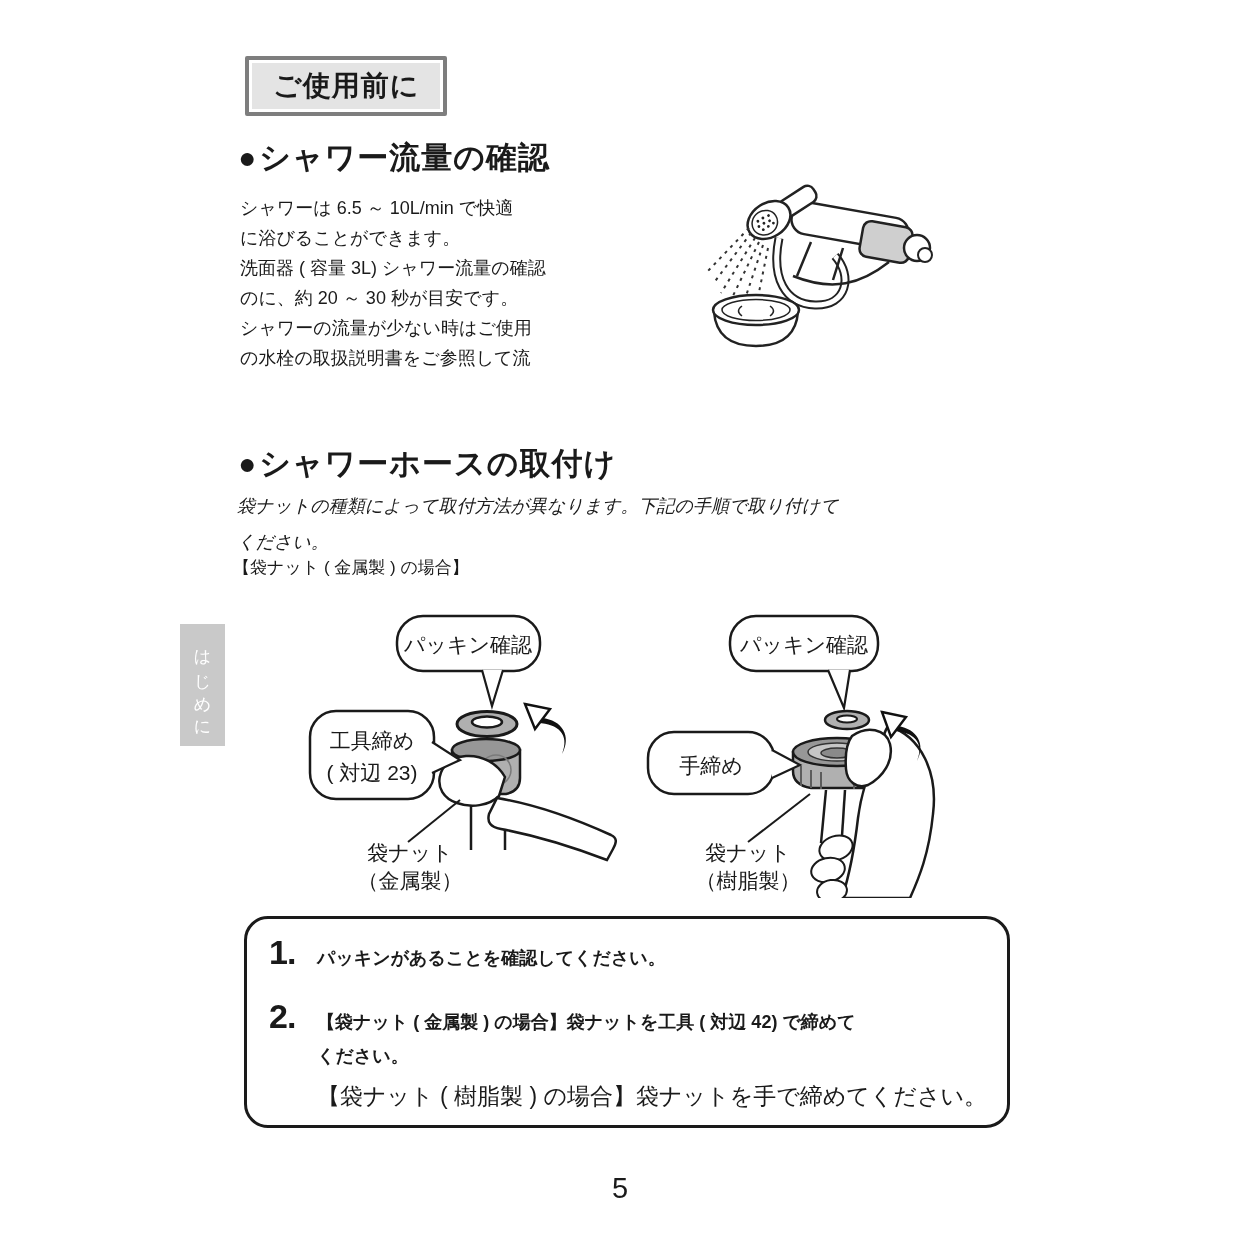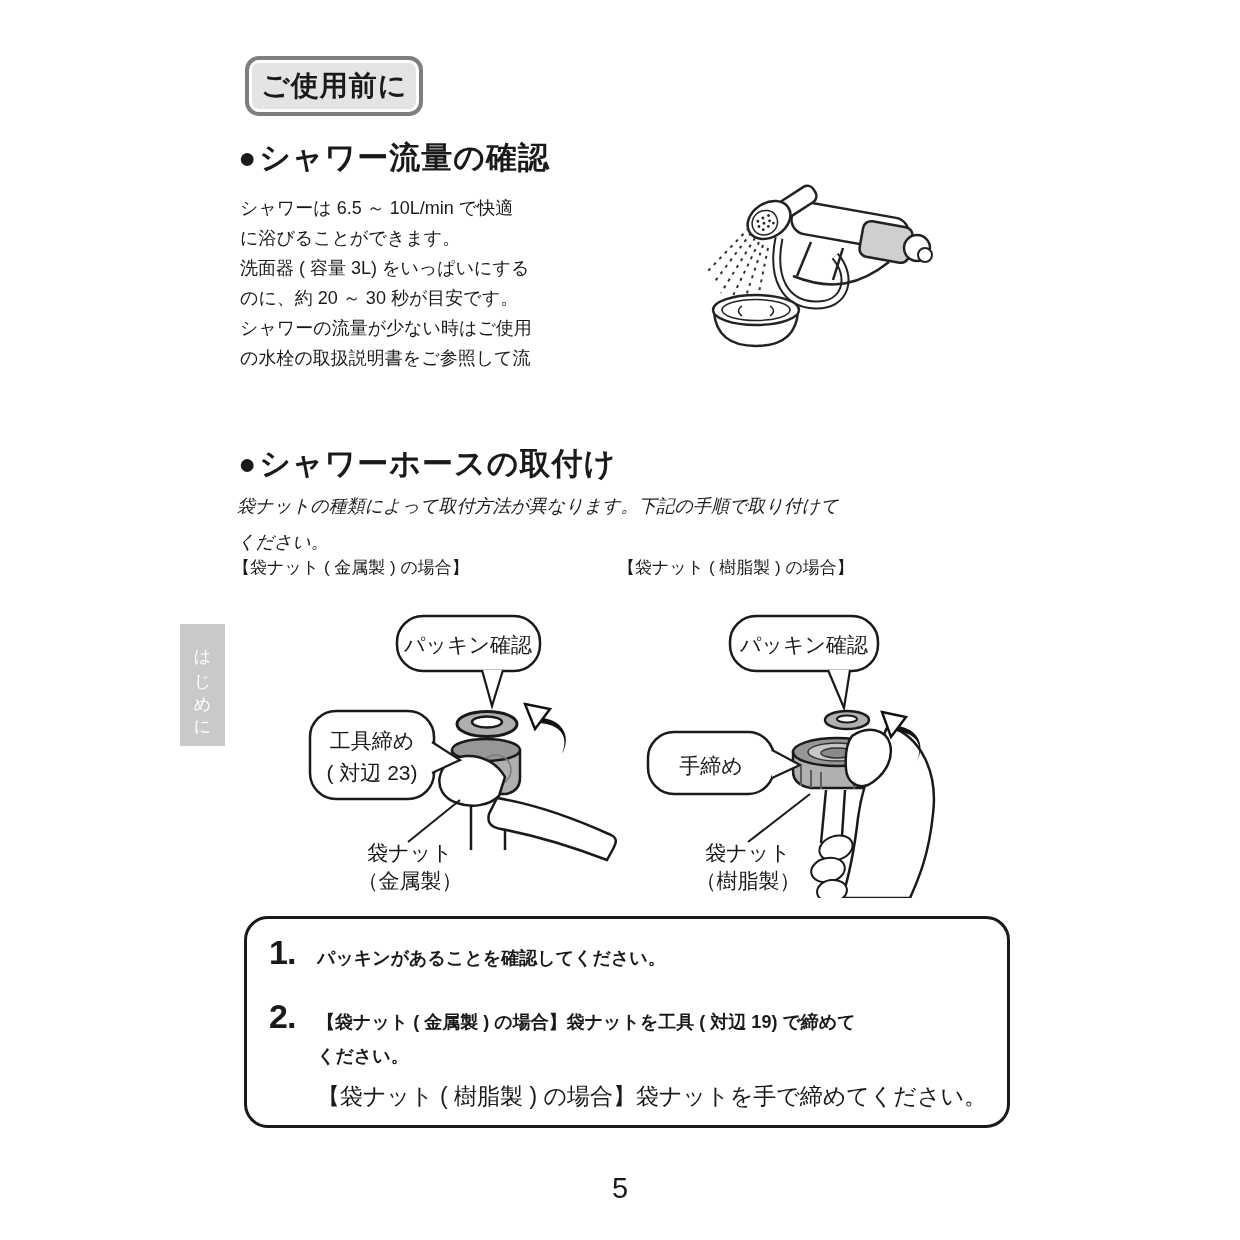--- a/index.html
+++ b/index.html
@@ -5,22 +5,22 @@
   :root{
     --badge-bg:#e4e4e4; --badge-border:#7e7e7e; --tab-bg:#c9c9c9;
     --fig-gray:#b0b0b0; --fig-gray-dark:#979797; --ink:#1a1a1a;
   }
   *{margin:0;padding:0;box-sizing:border-box;}
   html,body{background:#fff;}
   body{font-family:"Liberation Sans","DejaVu Sans",sans-serif;color:var(--ink);}
   .page{position:relative;width:1240px;height:1240px;background:#fff;overflow:hidden;}
 
   .badge{position:absolute;left:245px;top:56px;display:inline-block;
-    background:var(--badge-bg);border:4px solid var(--badge-border);border-radius:14px;
-    box-shadow:inset 0 0 0 3px #fff;padding:7px 12px;font-size:28px;font-weight:bold;letter-spacing:1px;}
+    background:var(--badge-bg);border:4px solid var(--badge-border);border-radius:2px;
+    box-shadow:inset 0 0 0 3px #fff;padding:7px 24px;font-size:28px;font-weight:bold;letter-spacing:1px;}
 
   .sec-head{position:absolute;display:flex;align-items:center;font-size:31px;font-weight:bold;letter-spacing:1px;}
   .sec-head .bullet{font-size:30px;margin-right:2px;line-height:1;}
   #sec1-head{left:238px;top:137px;}
   #sec2-head{left:238px;top:443px;}
 
   .body-lines{position:absolute;font-size:18px;}
   #sec1-body{left:240px;top:193px;line-height:30px;}
   #sec2-body{left:237px;top:488px;line-height:36px;font-style:italic;}
   .body-lines div{white-space:nowrap;}
@@ -59,21 +59,21 @@
   <div class="badge">ご使用前に</div>
 
   <div class="sec-head" id="sec1-head">
     <span class="bullet">●</span>
     <span>シャワー流量の確認</span>
   </div>
 
   <div class="body-lines" id="sec1-body">
     <div>シャワーは 6.5 ～ 10L/min で快適</div>
     <div>に浴びることができます。</div>
-    <div>洗面器 ( 容量 3L) をいっぱいにする</div>
+    <div>洗面器 ( 容量 3L) シャワー流量の確認</div>
     <div>のに、約 20 ～ 30 秒が目安です。</div>
     <div>シャワーの流量が少ない時はご使用</div>
     <div>の水栓の取扱説明書をご参照して流</div>
   </div>
 
   <svg id="fig-shower" viewBox="0 0 254 178">
 
     <g>
       <path d="M 86,58 C 78,98 92,124 122,125 C 154,126 160,96 142,76" fill="none" stroke="#222" stroke-width="9"></path>
       <path d="M 86,58 C 78,98 92,124 122,125 C 154,126 160,96 142,76" fill="none" stroke="#fff" stroke-width="5"></path>
@@ -127,21 +127,20 @@
     <span class="bullet">●</span>
     <span>シャワーホースの取付け</span>
   </div>
 
   <div class="body-lines" id="sec2-body">
     <div>袋ナットの種類によって取付方法が異なります。下記の手順で取り付けて</div>
     <div>ください。</div>
   </div>
 
   <span class="case-label" id="case-metal">【袋ナット ( 金属製 ) の場合】</span>
-  <span class="case-label" id="case-resin">【袋ナット ( 樹脂製 ) の場合】</span>
 
   <div class="side-tab">はじめに</div>
 
   <svg class="fig" id="fig-metal" viewBox="0 0 330 290">
 
     <ellipse cx="197" cy="116" rx="30" ry="12.5" fill="var(--fig-gray)" stroke="#1a1a1a" stroke-width="3"></ellipse>
     <ellipse cx="197" cy="114" rx="15" ry="5.5" fill="#fff" stroke="#1a1a1a" stroke-width="2.5"></ellipse>
 
     <g>
       <path d="M 252,110 C 272,112 282,128 272,146 C 280,126 268,116 248,115 Z" fill="#111"></path>
@@ -238,21 +237,21 @@
   </svg>
 
   <div class="steps-box">
     <div class="step-row" id="step1">
       <span class="step-num">1.</span>
       <span class="step-text">パッキンがあることを確認してください。</span>
     </div>
     <div class="step-row" id="step2">
       <span class="step-num">2.</span>
       <span class="step-text">
-        <div>【袋ナット ( 金属製 ) の場合】袋ナットを工具 ( 対辺 19) で締めて</div>
+        <div>【袋ナット ( 金属製 ) の場合】袋ナットを工具 ( 対辺 42) で締めて</div>
         <div>ください。</div>
       </span>
     </div>
     <div class="resin-line">【袋ナット ( 樹脂製 ) の場合】袋ナットを手で締めてください。</div>
   </div>
 
   <div class="page-number">5</div>
 
 </div>
 

